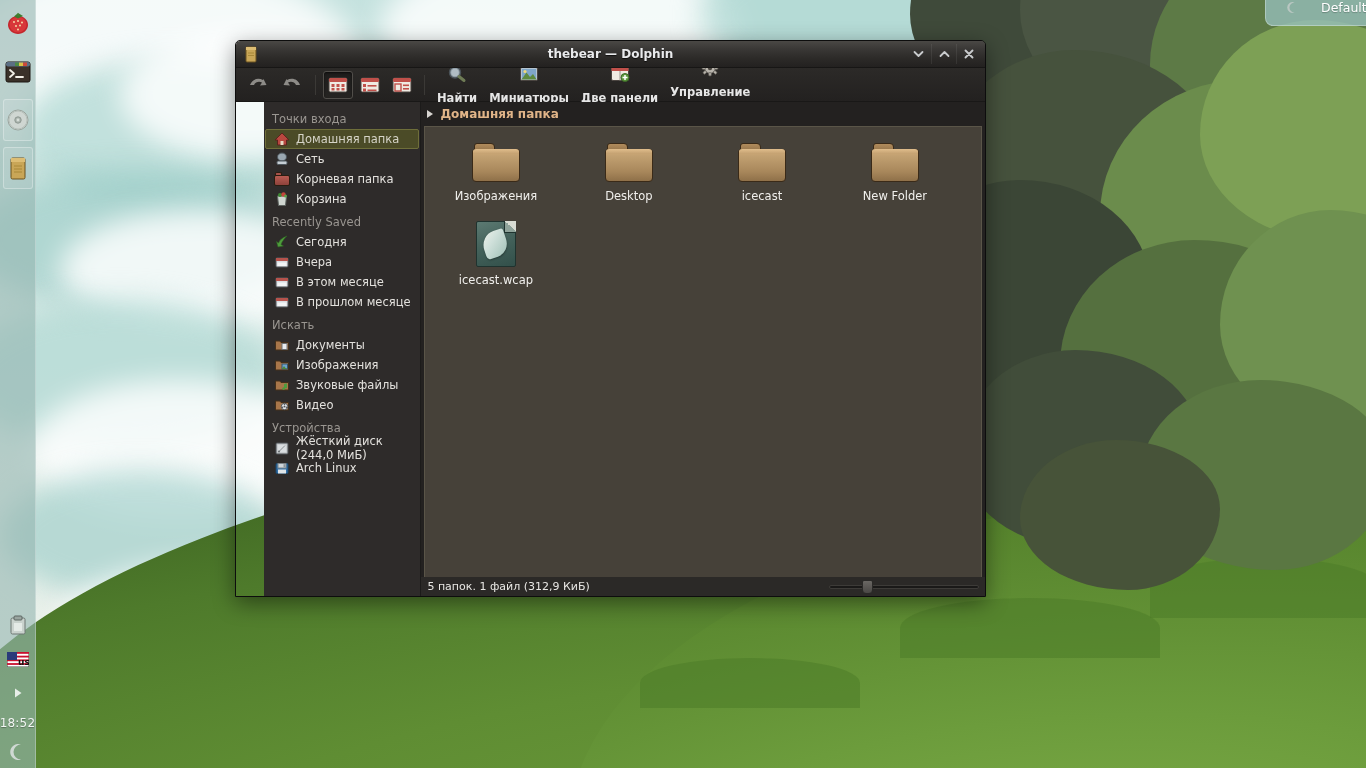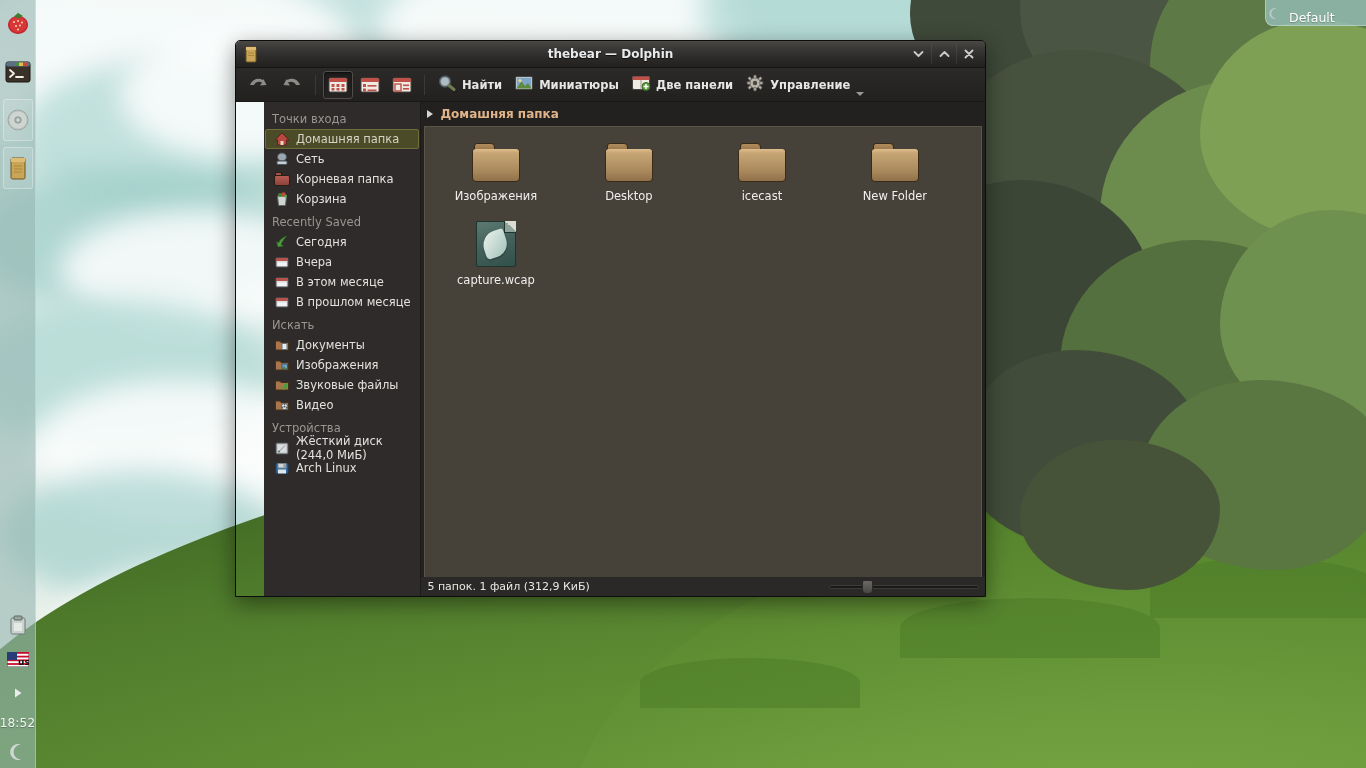--- a/index.html
+++ b/index.html
@@ -109,21 +109,21 @@
   }
   #moon-bottom { width: 36px; height: 32px; display:flex; align-items:center; justify-content:center; }
 
   #activity-widget {
     position: absolute; right: 0; top: 0;
     width: 101px; height: 26px;
     background: rgba(150,190,185,0.80);
     border-bottom-left-radius: 8px;
     border-left: 1px solid rgba(255,255,255,.3);
     border-bottom: 1px solid rgba(255,255,255,.3);
-    display: flex; align-items: flex-end; gap: 7px; padding-left: 1px;
+    display: flex; align-items: flex-start; gap: 21px; padding-left: 19px;
   }
   #activity-widget .aw-label {
     color: #ffffff; font-size: 12.5px;
     text-shadow: 0 1px 1px rgba(0,0,0,.25);
   }
 
   
   #dolphin {
     position: absolute;
     left: 235px; top: 40px;
@@ -166,21 +166,21 @@
     height: 34px;
     background: linear-gradient(180deg, #2c2a28 0%, #232120 100%);
     border-bottom: 1px solid #191817;
     display: flex; align-items: center; gap: 2px; padding: 0 6px;
   }
   .tbtn {
     height: 28px; min-width: 28px;
     display: flex; align-items: center; justify-content: center;
     gap: 5px; padding: 0 4px;
     border: 1px solid transparent; border-radius: 3px;
-    color: #e6e6e6; font-size: 11.5px;
+    color: #e6e6e6; font-size: 11.5px; flex-direction: column;
   }
   .tbtn.active {
     border-color: #514e4a;
     background: linear-gradient(180deg, #1d1c1b 0%, #262422 100%);
     box-shadow: inset 0 1px 2px rgba(0,0,0,.6);
   }
   .tb-sep { width: 1px; height: 20px; background: #3b3936; margin: 0 5px; }
   .tbtn .lbl { white-space: nowrap; font-weight: bold; }
   .caret-small {
     width: 0; height: 0;
@@ -804,21 +804,21 @@
               </span>
             <span class="fname">New Folder</span>
           </div>
 
           <div class="fitem">
             <span class="wcap">
               <span class="sheet"></span>
                 <span class="feather"></span>
                 <span class="fold"></span>
             </span>
-            <span class="fname">capture.wcap</span>
+            <span class="fname">icecast.wcap</span>
           </div>
 
         </div>
 
         <div id="statusbar">
           <span id="status-text">5 папок. 1 файл (312,9 КиБ)</span>
           <span id="zoom-slider">
             <span id="zoom-track"></span>
             <span id="zoom-handle"></span>
           </span>

